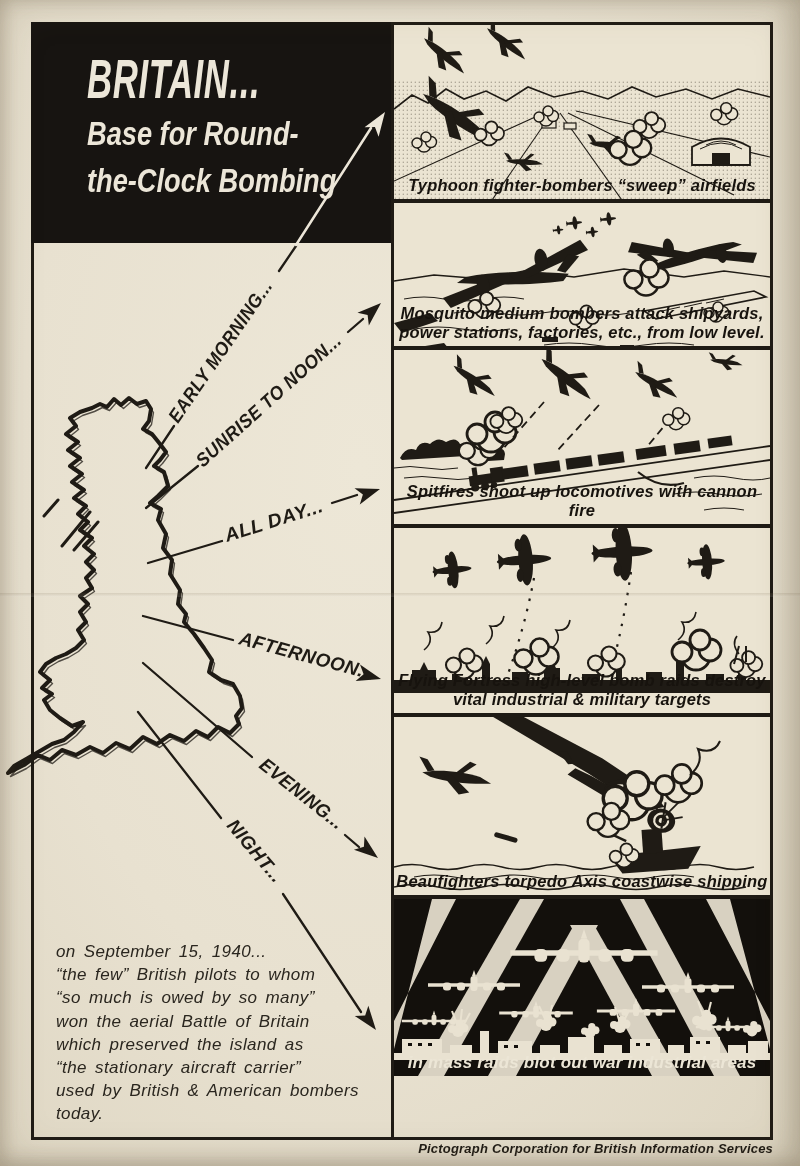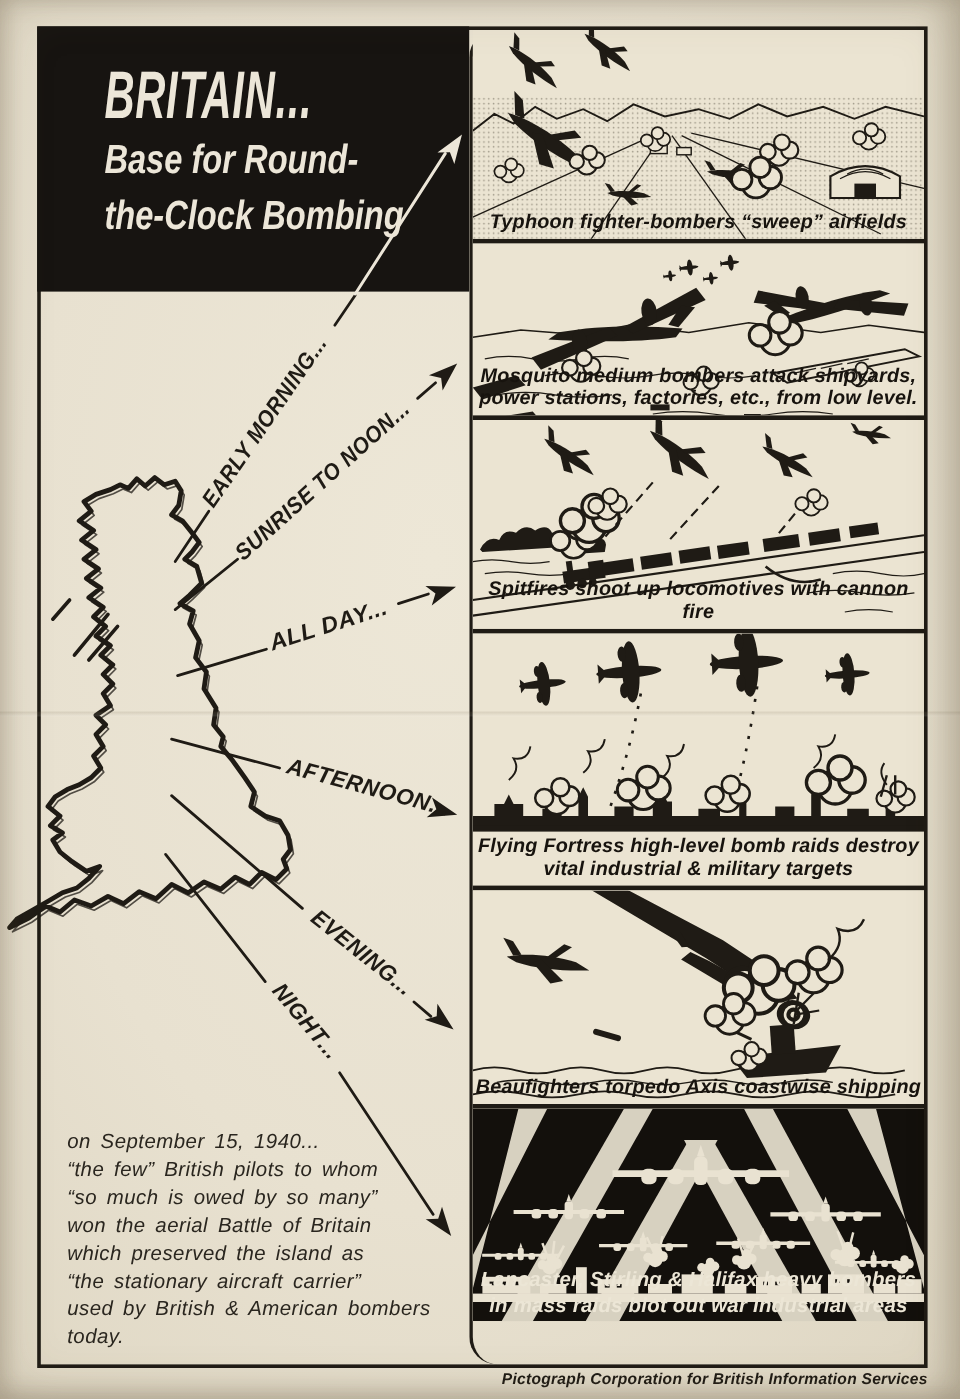--- a/index.html
+++ b/index.html
@@ -12,21 +12,21 @@
                    inset 8px 0 12px rgba(95,80,55,.12), inset 0 -10px 14px rgba(95,80,55,.10);}
   .crease{position:absolute;left:0;top:593px;width:800px;height:4px;z-index:30;pointer-events:none;
         background:linear-gradient(180deg, rgba(110,95,70,.16), rgba(255,255,255,.10));}
   .frame{position:absolute;left:31px;top:22px;width:742px;height:1118px;border:3px solid #1f1b15;}
   .titlebox{position:absolute;left:31px;top:22px;width:360px;height:221px;background:#171411;
         padding:26px 0 0 56px;z-index:2;}
   .t1{font-weight:bold;font-size:56px;line-height:62px;color:#ece6d8;letter-spacing:1px;
       transform:scaleX(.62);transform-origin:0 50%;white-space:nowrap;}
   .t2{font-weight:bold;font-size:34px;line-height:47px;color:#ece6d8;
       transform:scaleX(.80);transform-origin:0 50%;white-space:nowrap;}
-  .panels{position:absolute;left:391px;top:25px;width:379px;height:1112px;border-left:3px solid #1f1b15;z-index:3;border-radius:23px;}
+  .panels{position:absolute;left:391px;top:25px;width:379px;height:1112px;border-left:3px solid #1f1b15;z-index:3;}
   .panel{position:relative;width:376px;background:#ebe4d2;border-bottom:4px solid #1f1b15;overflow:hidden;}
   .panel.last{border-bottom:none;}
   .panel svg.scene{display:block;}
   .caption{position:absolute;left:0;right:0;bottom:4px;text-align:center;font-weight:bold;
       font-size:16.5px;line-height:19px;letter-spacing:.2px;color:#17130e;}
   .caption.night{color:#ece6d6;font-size:17px;line-height:21px;bottom:3px;}
   .footnote{position:absolute;left:56px;top:940px;width:330px;z-index:4;
       font-size:17px;line-height:23.2px;letter-spacing:.4px;word-spacing:3px;color:#2a261f;}
   .credit{position:absolute;right:27px;top:1141px;z-index:4;font-size:13px;font-weight:bold;
       letter-spacing:.2px;color:#1f1b15;}
@@ -223,21 +223,21 @@
         <g stroke="#1f1b15" stroke-width="1.8" stroke-dasharray="8 5">
           <line x1="150" y1="52" x2="108" y2="100"></line>
             <line x1="205" y1="55" x2="162" y2="102"></line>
           <line x1="285" y1="58" x2="252" y2="98"></line>
         </g>
         <use href="#puff" transform="translate(282,72) scale(1.1)"></use>
       </svg>
       <div class="caption">Spitfires shoot up locomotives with cannon fire</div>
     </div>
 
-    <div class="panel" style="height:214px">
+    <div class="panel" style="height:189px">
       <svg class="scene" width="376" height="189" viewBox="0 0 376 189">
         <rect width="376" height="189" fill="#ebe4d2"></rect>
         <use href="#hb" transform="translate(130,32) rotate(-4) scale(1.6)"></use>
         <use href="#hb" transform="translate(228,24) rotate(-3) scale(1.8)"></use>
         <use href="#hb" transform="translate(58,42) rotate(-6) scale(1.15)"></use>
         <use href="#hb" transform="translate(312,34) rotate(-4) scale(1.1)"></use>
         <g fill="none" stroke="#1f1b15" stroke-width="2.2" stroke-dasharray="2.5 8">
           <path d="M140,50 C134,82 126,112 114,146"></path>
           <path d="M237,44 C232,78 226,110 216,146"></path>
         </g>
@@ -383,21 +383,20 @@
             </g>
           <g transform="translate(358,132)">
               <use href="#puff2" transform="scale(.9)"></use>
             </g>
           <g transform="translate(196,134)">
               <use href="#puff2" transform="scale(.9)"></use>
             </g>
         </g>
       </svg>
       <div class="caption night">
-        <div>Lancaster, Stirling &amp; Halifax heavy bombers</div>
         <div>in mass raids blot out war industrial areas</div>
       </div>
     </div>
   </div>
 
   <svg class="overlay" viewBox="0 0 800 1166">
 
     <g>
       <g fill="none" stroke="#1f1b15" stroke-linejoin="round" stroke-linecap="round">
         <path opacity=".75" stroke-width="1.4" transform="translate(2.5,3.5)" d="M107,407 L114,399 121,405 129,398 137,404 146,401 151,409 149,421 143,429 152,434 160,444 166,452 160,460 154,466 164,472 168,486 158,496 150,503 161,509 158,520 166,534 163,548 172,560 170,574 180,590 178,604 186,614 184,622 194,634 204,648 212,660 209,672 221,680 233,684 240,696 242,708 236,716 239,724 230,733 218,727 208,737 196,731 184,741 170,735 157,744 143,737 130,749 116,743 103,753 90,747 76,755 62,750 50,760 38,755 24,765 8,773 14,766 28,758 40,751 52,744 64,740 74,732 83,722 72,726 60,718 50,710 44,700 52,694 42,688 50,680 40,672 46,664 56,658 66,654 76,648 84,640 78,630 86,622 80,612 88,604 80,596 92,588 86,578 94,570 86,562 94,554 84,546 92,538 80,530 88,522 78,514 86,506 74,498 84,490 72,482 82,474 70,466 80,458 68,450 78,442 66,434 76,426 70,418 80,412 92,408 100,404 Z"></path>

